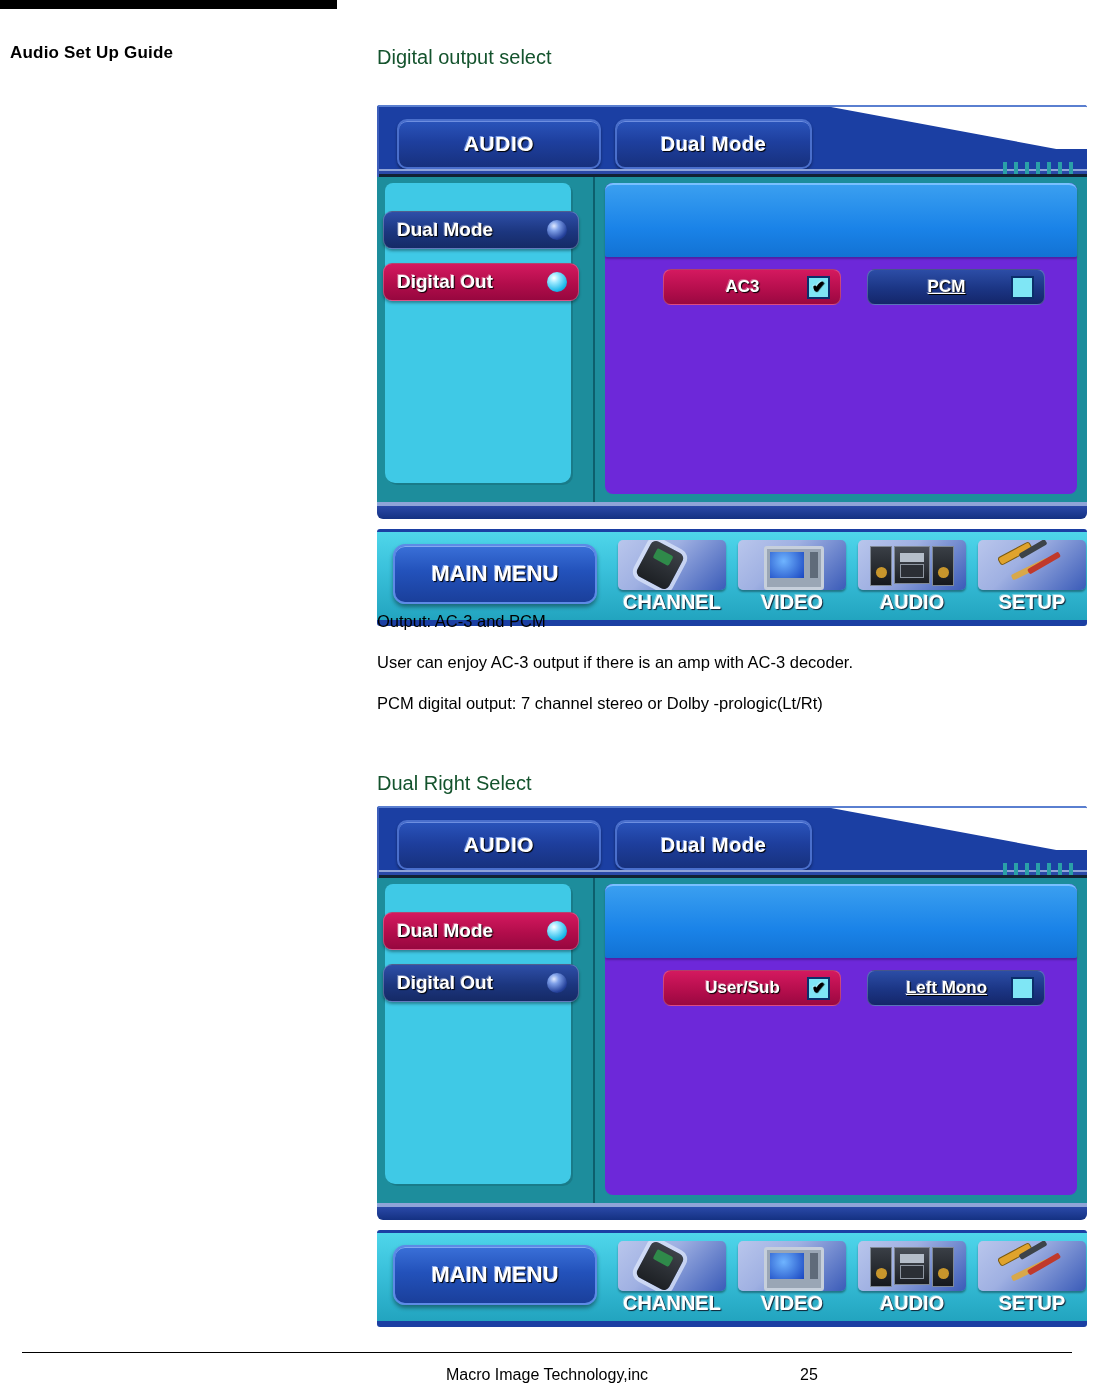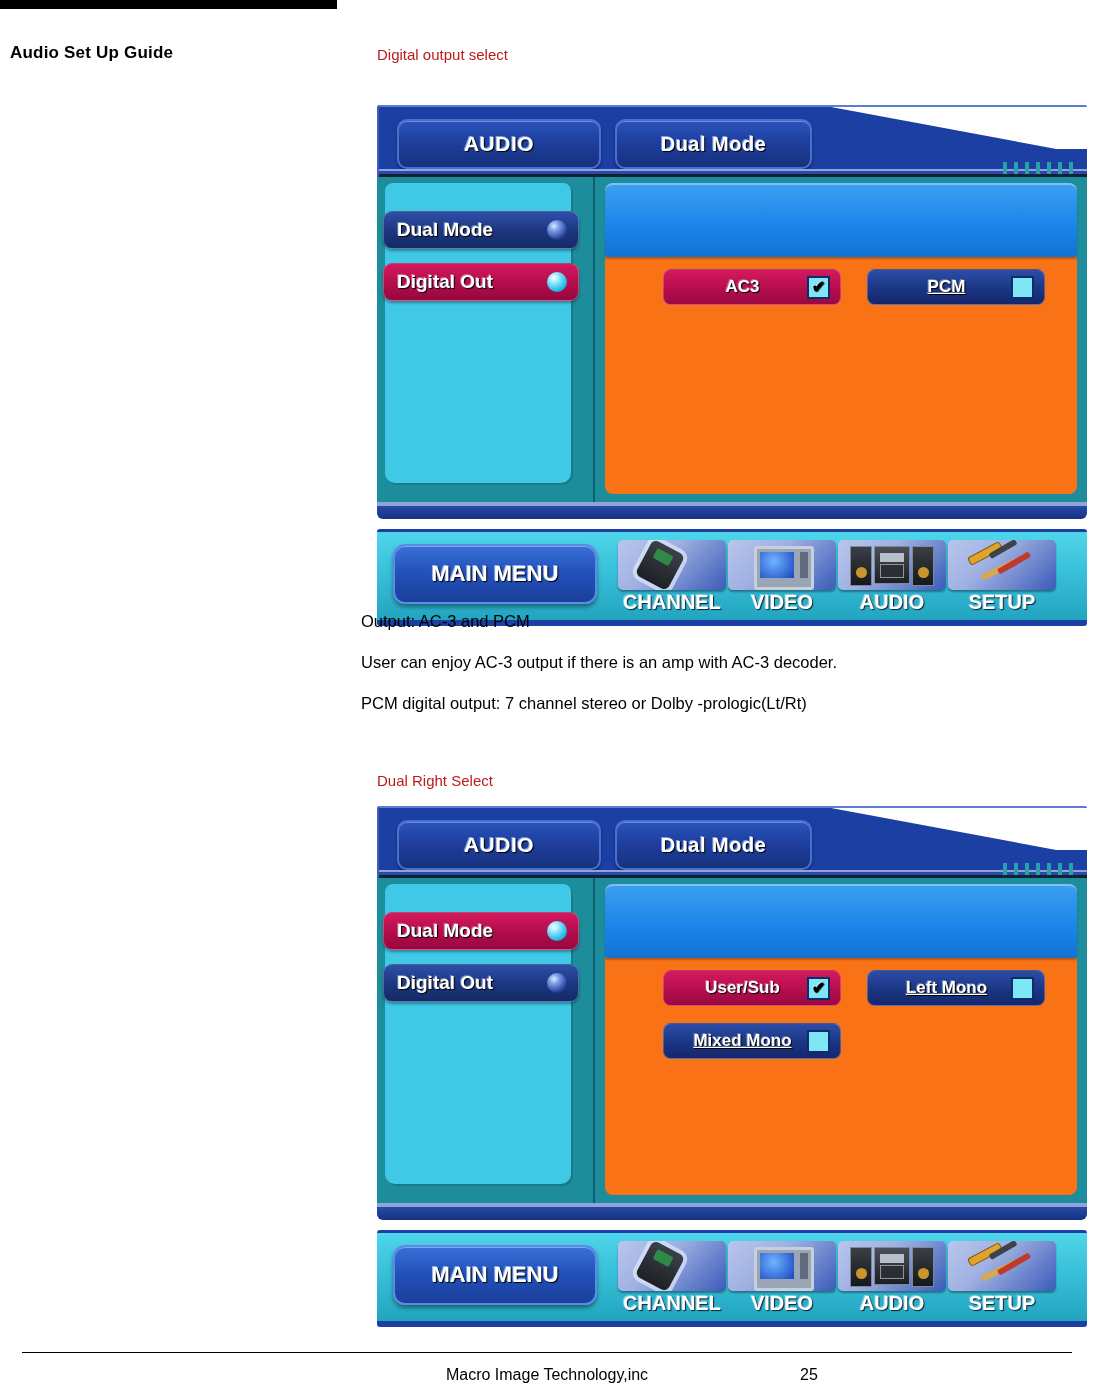--- a/index.html
+++ b/index.html
@@ -11,26 +11,26 @@
     overflow:hidden;
   }
   .topbar{
     position:absolute;left:0;top:0;width:337px;height:9px;background:#000000;
   }
   .page-title{
     position:absolute;left:10px;top:43px;
     font-size:17px;font-weight:bold;color:#000;letter-spacing:0.2px;
   }
   .caption{
-    position:absolute;font-size:15px;color:#b91c1c;white-space:nowrap;
+    position:absolute;font-size:20px;color:#14532d;white-space:nowrap;
   }
   .cap1{left:377px;top:46px;}
   .cap2{left:377px;top:772px;}
 
-  .body-text{position:absolute;left:361px;font-size:16.5px;color:#000;white-space:nowrap;}
+  .body-text{position:absolute;left:377px;font-size:16.5px;color:#000;white-space:nowrap;}
   .bt1{top:612px;}
   .bt2{top:653px;}
   .bt3{top:694px;}
 
   
   .osd{
     position:absolute;left:377px;width:710px;
   }
   .osd1{top:105px;}
   .osd2{top:806px;}
@@ -114,21 +114,21 @@
   }
   .bullet-dim{background:radial-gradient(circle at 35% 30%, #dfe9ff 0%, #7fa0e8 25%, #24409a 70%, #14265e 100%);}
   .bullet-lit{background:radial-gradient(circle at 35% 30%, #ffffff 0%, #9ce9ff 25%, #19b6e8 70%, #0b86b8 100%);}
 
   .osd-right{
     position:relative;flex:1;height:100%;
     padding:10px 12px 0 12px;box-sizing:border-box;
   }
   .right-inner{
     position:absolute;left:10px;top:6px;right:10px;bottom:8px;
-    background:#f97316;border-radius:8px;
+    background:#6d28d9;border-radius:8px;
   }
   .blue-strip{
     position:absolute;left:0;top:0;right:0;height:72px;
     background:linear-gradient(#3a9ff0 0%,#1a83e8 60%,#1272d4 100%);
     border-radius:8px 8px 2px 2px;
     border-top:2px solid #79c0ff;
     box-shadow:0 2px 2px rgba(0,0,0,.25);
   }
 
   .opt-grid{
@@ -181,21 +181,21 @@
   .mainmenu-btn{
     position:absolute;left:16px;top:12px;width:200px;height:56px;
     background:linear-gradient(#3a70d8 0%,#2352bb 45%,#1a3f9b 100%);
     border:2px solid #5d8ae6;border-radius:12px;
     box-shadow:inset 0 1px 0 #83a9f0, 0 3px 4px rgba(0,0,0,.4);
     display:flex;align-items:center;justify-content:center;
     color:#fff;font-size:22px;font-weight:bold;
     text-shadow:1px 1px 1px #000,-1px -1px 0 #8fb0ef;
   }
   .nav-icons{
-    position:absolute;left:240px;top:8px;display:flex;
+    position:absolute;left:240px;top:8px;display:flex;gap:10px;
   }
   .nav-item{width:110px;text-align:center;}
   .nav-icon-box{
     width:108px;height:50px;margin:0 auto;
     background:linear-gradient(135deg,#b9c6ec 0%,#9fb0e2 40%,#3a5bb8 100%);
     border-radius:5px;
     box-shadow:0 2px 2px rgba(0,0,0,.35);
     position:relative;overflow:hidden;
   }
   .nav-label{
@@ -378,24 +378,20 @@
               <div class="opt opt-pink">
                 <span class="opt-label">User/Sub</span>
                 <span class="chk">✔</span>
               </div>
               <div class="opt opt-navy">
                 <span class="opt-label">Left Mono</span>
                 <span class="chk empty"></span>
               </div>
             </div>
             <div class="opt-row">
-              <div class="opt opt-navy">
-                <span class="opt-label">Mixed Mono</span>
-                <span class="chk empty"></span>
-              </div>
             </div>
           </div>
         </div>
       </div>
     </div>
 
     <div class="body-rule">
       <div class="r1"></div>
         <div class="r2"></div>
     </div>

